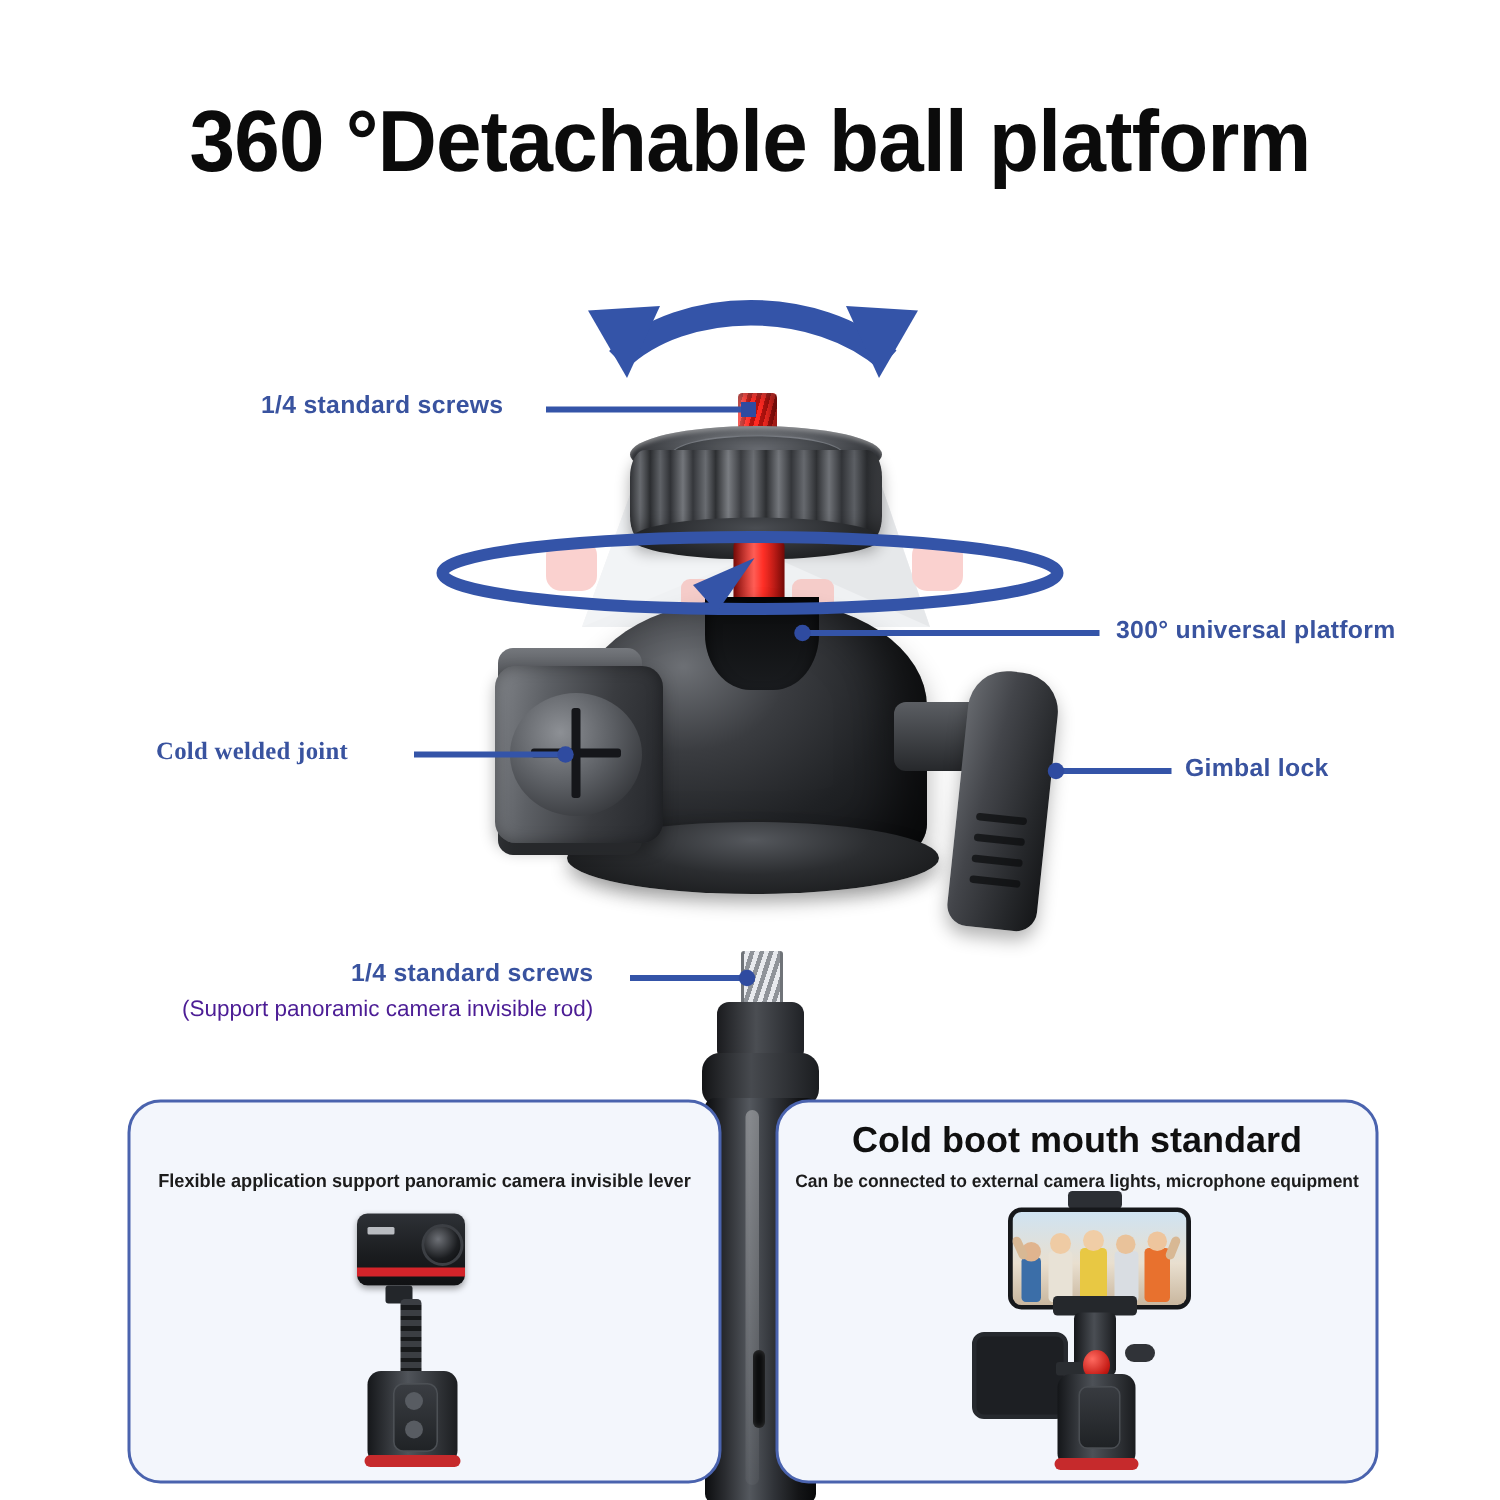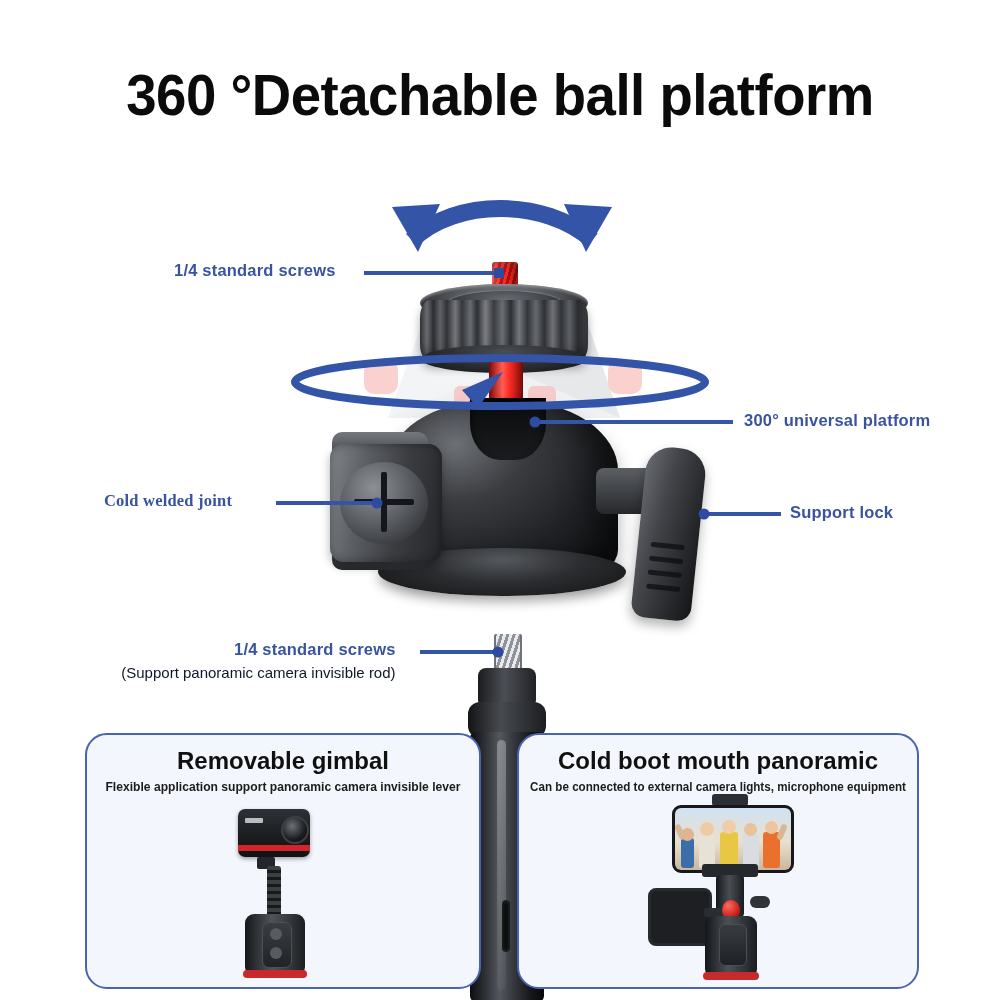--- a/index.html
+++ b/index.html
@@ -18,21 +18,21 @@
     transform:scaleX(0.94);transform-origin:50% 50%;
     white-space:nowrap;line-height:1;
   }
 
   
   .callout{
     position:absolute;color:#39539f;font-weight:700;white-space:nowrap;
     line-height:1.15;letter-spacing:.2px;text-align:right;
   }
   .callout .sub{
-    display:block;font-weight:400;color:#0f172a;letter-spacing:0;
+    display:block;font-weight:400;color:#4c1d95;letter-spacing:0;
   }
 
   
   .art{position:absolute;}
 
   
   .ghost{
     position:absolute;left:358px;top:268px;width:290px;height:165px;
     opacity:.30;
   }
@@ -359,34 +359,33 @@
       <circle cx="498" cy="652" r="5.5" fill="#2f4ba0"></circle>
     </g>
   </svg>
 
   <div class="callout" style="left:174px;top:261px;font-size:16.5px;">1/4 standard screws</div>
 
   <div class="callout" style="left:744px;top:411px;font-size:16.5px;">300° universal platform</div>
 
   <div class="callout" style="left:104px;top:492px;font-size:16.5px;font-family:Liberation Serif, serif;">Cold welded joint</div>
 
-  <div class="callout" style="left:790px;top:503px;font-size:16.5px;">Support lock</div>
+  <div class="callout" style="left:790px;top:503px;font-size:16.5px;">Gimbal lock</div>
 
   <div class="callout" style="left:234px;top:640px;font-size:16.5px;">
     <span>1/4 standard screws</span>
     <span class="sub" style="font-size:15px;margin-left:-118px;margin-top:5px;">(Support panoramic camera invisible rod)</span>
   </div>
 
   <div class="card card-1">
-    <div class="card-title">Removable gimbal</div>
     <div class="card-sub">Flexible application support panoramic camera invisible lever</div>
   </div>
 
   <div class="card card-2">
-    <div class="card-title">Cold boot mouth panoramic</div>
+    <div class="card-title">Cold boot mouth standard</div>
     <div class="card-sub">Can be connected to external camera lights, microphone equipment</div>
   </div>
 
   <div>
     <div class="c1-cam"></div>
     <div class="c1-logo"></div>
     <div class="c1-lens"></div>
     <div class="c1-redline"></div>
     <div class="c1-mount"></div>
     <div class="c1-rod"></div>

